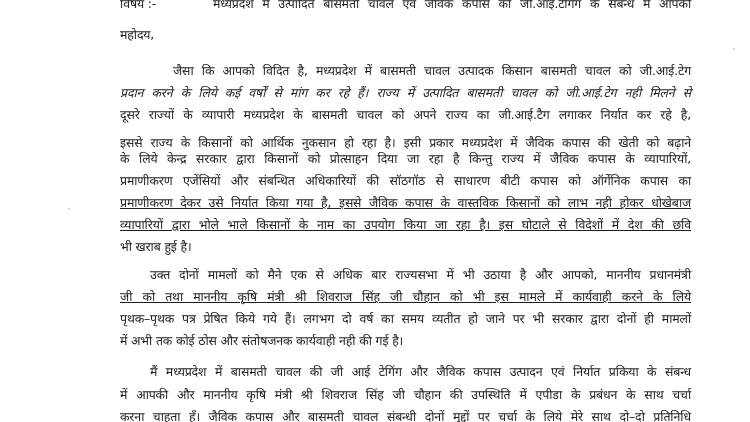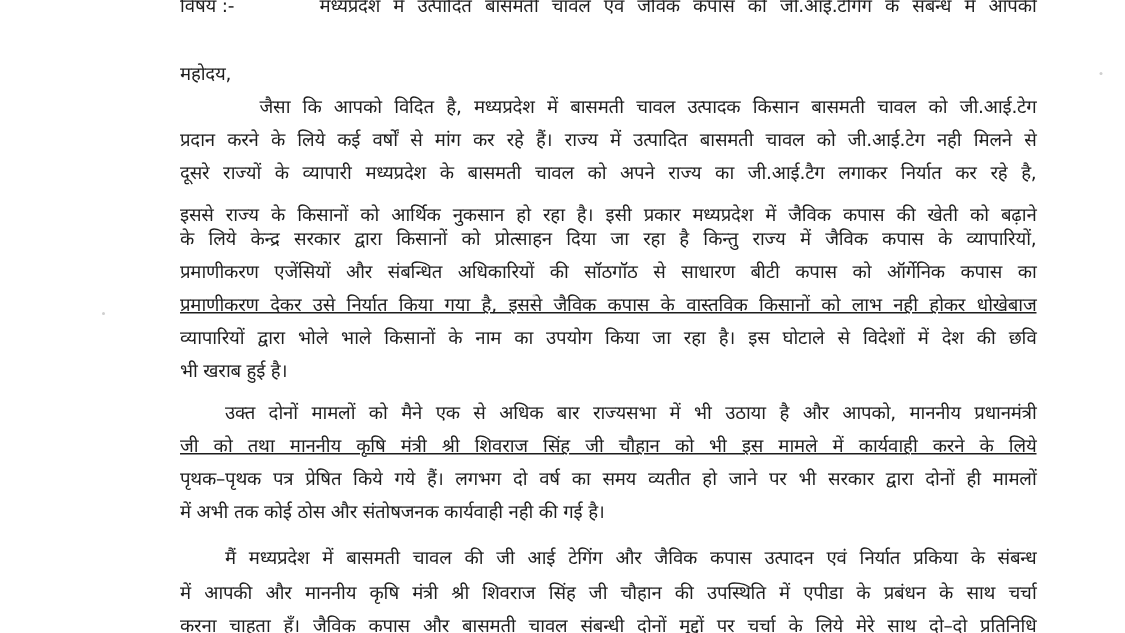--- a/index.html
+++ b/index.html
@@ -15,46 +15,46 @@
     position: absolute;
     white-space: nowrap;
     font-size: 12.4px;
     line-height: 16px;
     letter-spacing: -0.15px;
   }
   .just { text-align: justify; text-align-last: justify; }
   .subject-label { left: 87px; top: -4px; }
   .subject-l1 { left: 180px; top: -4px; width: 478px; }
   .subject-l2 { left: 180px; top: 19px; width: 478px; }
-  .salutation { left: 87px; top: 41px; }
+  .salutation { left: 87px; top: 27px; }
   .right-edge {
     position: absolute; left: 746px; top: 285px; width: 2px; height: 137px;
     background: linear-gradient(#c8c8c8, #555 20%, #444);
   }
   .speck { position: absolute; width: 2px; height: 2px; background: #cfcfcf; border-radius: 1px; }
 </style>
 </head>
 <body>
 
 <div class="page">
 
   <div class="line subject-label">विषय :-</div>
   <div class="line subject-l1 just">मध्यप्रदेश में उत्पादित बासमती चावल एवं जैविक कपास को जी.आई.टेगिंग के संबन्ध में आपकी</div>
 
   <div class="line salutation">महोदय,</div>
 
   <div>
     <div class="line just" style="left:140px; top:63px; width:518px;">जैसा कि आपको विदित है, मध्यप्रदेश में बासमती चावल उत्पादक किसान बासमती चावल को जी.आई.टेग</div>
-    <div class="line just" style="left:87px; top:85px; width:571px;">प्रदान करने के लिये कई वर्षों से मांग कर रहे हैं। राज्य में उत्पादित बासमती चावल को जी.आई.टेग नही मिलने से</div>
+    <div class="line just" style="left:87px; top:85px; width:571px;font-style:italic;">प्रदान करने के लिये कई वर्षों से मांग कर रहे हैं। राज्य में उत्पादित बासमती चावल को जी.आई.टेग नही मिलने से</div>
     <div class="line just" style="left:87px; top:107px; width:571px;">दूसरे राज्यों के व्यापारी मध्यप्रदेश के बासमती चावल को अपने राज्य का जी.आई.टैग लगाकर निर्यात कर रहे है,</div>
     <div class="line just" style="left:87px; top:135px; width:571px;">इससे राज्य के किसानों को आर्थिक नुकसान हो रहा है। इसी प्रकार मध्यप्रदेश में जैविक कपास की खेती को बढ़ाने</div>
     <div class="line just" style="left:87px; top:151px; width:571px;">के लिये केन्द्र सरकार द्वारा किसानों को प्रोत्साहन दिया जा रहा है किन्तु राज्य में जैविक कपास के व्यापारियों,</div>
     <div class="line just" style="left:87px; top:173px; width:571px;">प्रमाणीकरण एजेंसियों और संबन्धित अधिकारियों की सॉठगॉठ से साधारण बीटी कपास को ऑर्गेनिक कपास का</div>
     <div class="line just" style="left:87px; top:195px; width:571px;text-decoration:underline;">प्रमाणीकरण देकर उसे निर्यात किया गया है, इससे जैविक कपास के वास्तविक किसानों को लाभ नही होकर धोखेबाज</div>
-    <div class="line just" style="left:87px; top:217px; width:571px;">व्यापारियों द्वारा भोले भाले किसानों के नाम का उपयोग किया जा रहा है। इस घोटाले से विदेशों में देश की छवि</div>
+    <div class="line just" style="left:87px; top:217px; width:571px;text-decoration:underline;">व्यापारियों द्वारा भोले भाले किसानों के नाम का उपयोग किया जा रहा है। इस घोटाले से विदेशों में देश की छवि</div>
     <div class="line" style="left:87px; top:239px;">भी खराब हुई है।</div>
   </div>
 
   <div>
     <div class="line just" style="left:117px; top:267px; width:541px;">उक्त दोनों मामलों को मैने एक से अधिक बार राज्यसभा में भी उठाया है और आपको, माननीय प्रधानमंत्री</div>
     <div class="line just" style="left:87px; top:289px; width:571px;text-decoration:underline;">जी को तथा माननीय कृषि मंत्री श्री शिवराज सिंह जी चौहान को भी इस मामले में कार्यवाही करने के लिये</div>
     <div class="line just" style="left:87px; top:311px; width:571px;">पृथक–पृथक पत्र प्रेषित किये गये हैं। लगभग दो वर्ष का समय व्यतीत हो जाने पर भी सरकार द्वारा दोनों ही मामलों</div>
     <div class="line" style="left:87px; top:333px;">में अभी तक कोई ठोस और संतोषजनक कार्यवाही नही की गई है।</div>
   </div>
 

